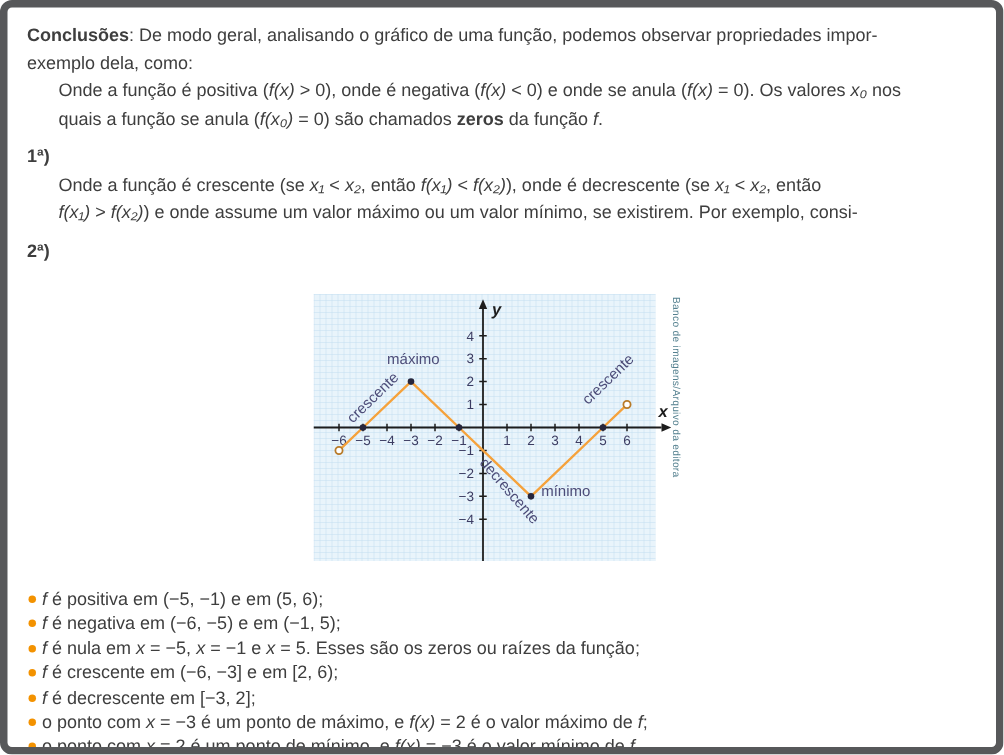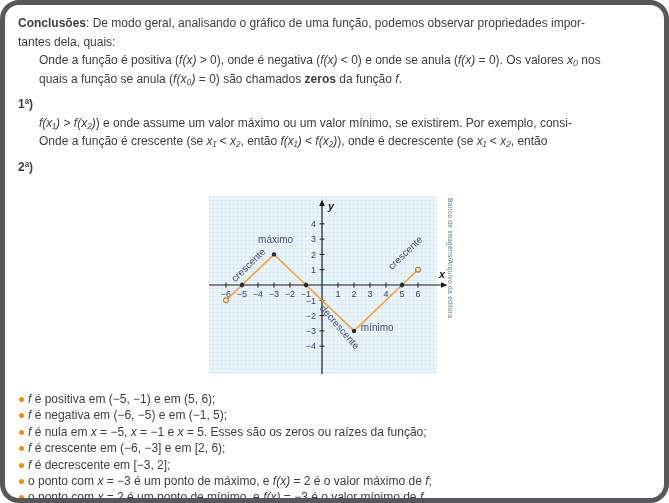--- a/index.html
+++ b/index.html
@@ -1,21 +1,21 @@
 <!DOCTYPE html>
 <html style="--frame: #57585a; --text: #3e3e3e; --bullet: #f39200;"><head>
 <meta charset="utf-8">
 <style>
   :root{
     --frame:#57585a; --text:#3e3e3e; --bullet:#f39200;
   }
   html,body{margin:0;padding:0;background:#fff;}
   .page{
     width:669px;height:503px;box-sizing:border-box;
-    border:5px solid var(--frame);border-radius:19px;background:#fff;
+    border:5px solid var(--frame);border-radius:8px;background:#fff;
     font-family:"Liberation Sans","DejaVu Sans",sans-serif;
     color:var(--text);overflow:hidden;
   }
   .content{padding:9px 13px;font-size:12px;line-height:18.5px;}
   .line{white-space:nowrap;}
   .b{font-weight:bold;}
   .i{font-style:italic;}
   .item{display:flex;}
   .item .marker{font-weight:bold;width:21px;flex:none;margin-top:44px;}
   figure.graph{margin:20px 0 0 191px;position:relative;width:250px;height:180px;padding:0;}
@@ -30,36 +30,36 @@
   svg text{font-family:"Liberation Sans","DejaVu Sans",sans-serif;}
 </style>
 </head>
 <body>
 
 <div class="page">
   <div class="content">
 
     <div class="para">
         <div class="line"><span class="b">Conclusões</span><span>: De modo geral, analisando o gráfico de uma função, podemos observar propriedades impor-</span></div>
-        <div class="line"><span>tantes dela, quais:</span></div>
+        <div class="line"><span>exemplo dela, como:</span></div>
       </div>
 
     <div>
         <div class="item">
           <span class="marker">1ª)</span>
           <div>
             <div class="line"><span>Onde a função é positiva (</span><span class="i">f(x)</span><span> &gt; 0), onde é negativa (</span><span class="i">f(x)</span><span> &lt; 0) e onde se anula (</span><span class="i">f(x)</span><span> = 0). Os valores </span><span class="i">x₀</span><span> nos</span></div>
             <div class="line"><span>quais a função se anula (</span><span class="i">f(x₀)</span><span> = 0) são chamados </span><span class="b">zeros</span><span> da função </span><span class="i">f</span><span>.</span></div>
           </div>
         </div>
         <div class="item">
           <span class="marker">2ª)</span>
           <div>
+            <div class="line"><span>Onde a função é crescente (se </span><span class="i">x₁</span><span> &lt; </span><span class="i">x₂</span><span>, então </span><span class="i">f(x₁)</span><span> &lt; </span><span class="i">f(x₂)</span><span>), onde é decrescente (se </span><span class="i">x₁</span><span> &lt; </span><span class="i">x₂</span><span>, então</span></div>
             <div class="line"><span class="i">f(x₁)</span><span> &gt; </span><span class="i">f(x₂)</span><span>) e onde assume um valor máximo ou um valor mínimo, se existirem. Por exemplo, consi-</span></div>
-            <div class="line"><span>Onde a função é crescente (se </span><span class="i">x₁</span><span> &lt; </span><span class="i">x₂</span><span>, então </span><span class="i">f(x₁)</span><span> &lt; </span><span class="i">f(x₂)</span><span>), onde é decrescente (se </span><span class="i">x₁</span><span> &lt; </span><span class="i">x₂</span><span>, então</span></div>
           </div>
         </div>
       </div>
 
     <figure class="graph">
       <svg id="graph-svg" width="246" height="180" viewBox="0 0 246 180">
           <defs>
             <pattern id="gp" width="4" height="4" patternUnits="userSpaceOnUse">
               <path d="M 4 0 L 0 0 0 4" fill="none" stroke="#bedcef" stroke-width="0.6"></path>
             </pattern>

